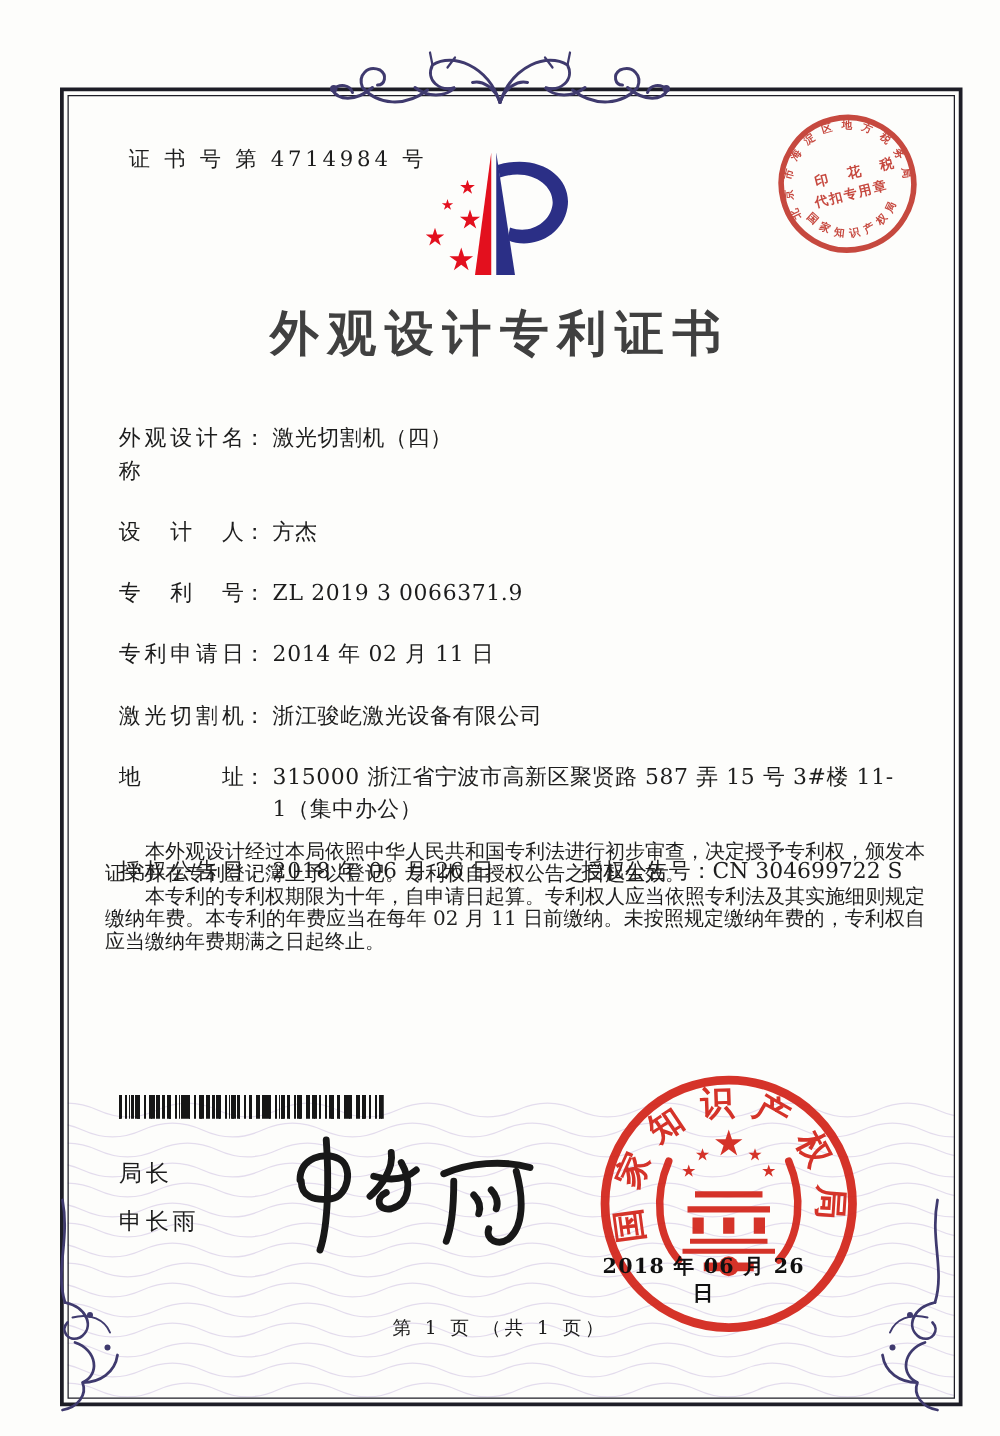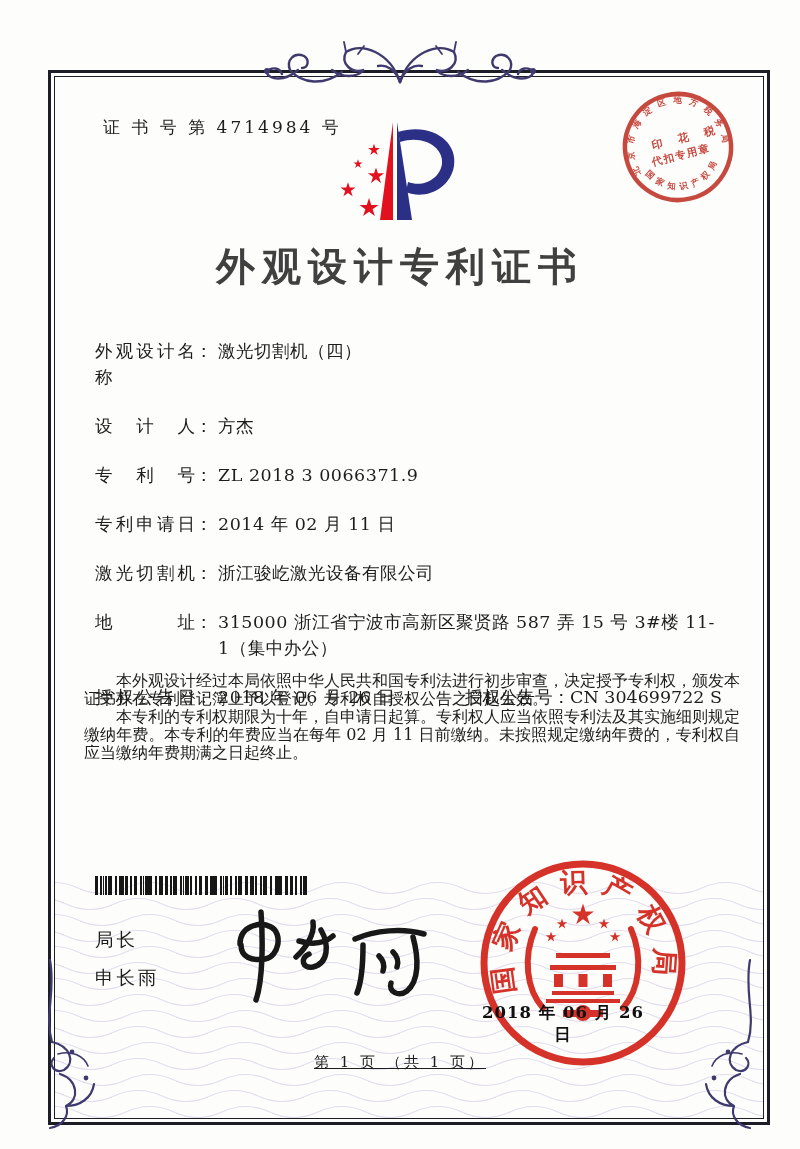--- a/index.html
+++ b/index.html
@@ -49,21 +49,21 @@
              font-size:18.5px;letter-spacing:3px;line-height:24px;}
   .signblock .name{margin-top:14px;}
   .autograph{left:216px;top:900px;width:218px;height:112px;}
   
   .seal{left:472px;top:852px;width:222px;height:222px;opacity:.93;}
   .seal text{font-family:"DejaVu Serif","Liberation Serif",serif;font-weight:700;
              font-size:27px;letter-spacing:13px;}
   .sealdate{left:482px;top:1002px;width:162px;text-align:center;font-size:16.5px;
             font-weight:700;letter-spacing:1px;color:#101010;}
   
-  .pageinfo{left:0;top:1053px;width:800px;text-align:center;font-size:15px;letter-spacing:3px;text-decoration:underline;}
+  .pageinfo{left:0;top:1053px;width:800px;text-align:center;font-size:15px;letter-spacing:3px;}
 </style>
 </head>
 <body>
 
 <svg class="abs waves" viewBox="0 0 710 240">
   <defs>
     <path id="wv" d="M-24 10 q24 -11 48 0 t48 0 t48 0 t48 0 t48 0 t48 0 t48 0 t48 0 t48 0 t48 0 t48 0 t48 0 t48 0 t48 0 t48 0 t48 0" fill="none" stroke="#cfc2e2" stroke-width="1.1"></path>
   </defs>
   <use href="#wv" y="0"></use>
     <use href="#wv" y="16" x="-12"></use>
@@ -161,21 +161,21 @@
   <div class="frow">
     <span class="flabel">外观设计名称</span><span class="fcolon">：</span>
     <span class="fvalue">激光切割机（四）</span>
   </div>
   <div class="frow">
     <span class="flabel">设计人</span><span class="fcolon">：</span>
     <span class="fvalue">方杰</span>
   </div>
   <div class="frow">
     <span class="flabel">专利号</span><span class="fcolon">：</span>
-    <span class="fvalue">ZL 2018 3 0066371.9</span>
+    <span class="fvalue">ZL 2019 3 0066371.9</span>
   </div>
   <div class="frow">
     <span class="flabel">专利申请日</span><span class="fcolon">：</span>
     <span class="fvalue">2014 年 02 月 11 日</span>
   </div>
   <div class="frow">
     <span class="flabel">激光切割机</span><span class="fcolon">：</span>
     <span class="fvalue">浙江骏屹激光设备有限公司</span>
   </div>
   <div class="frow">

